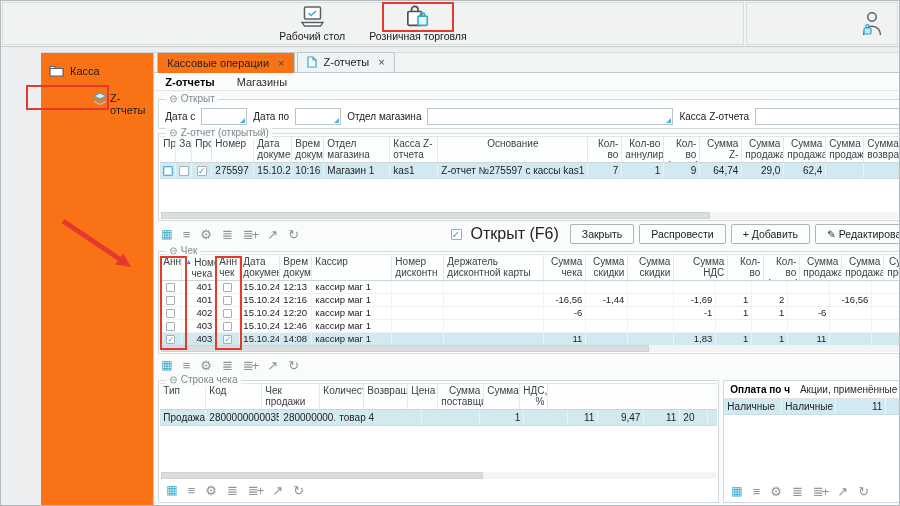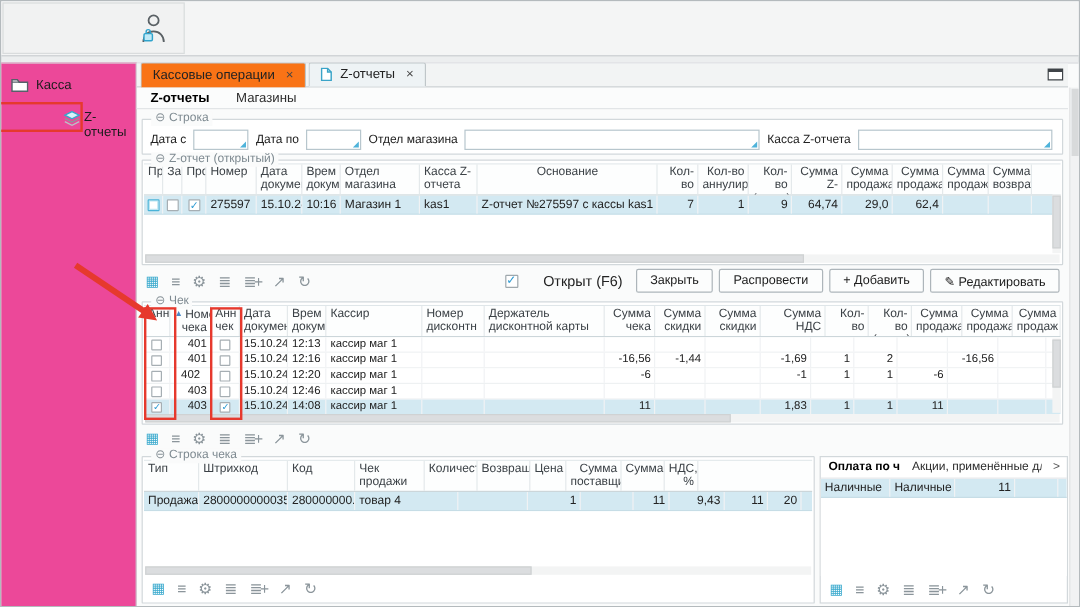--- a/index.html
+++ b/index.html
@@ -9,21 +9,21 @@
   
   .topbar{height:46px;background:#f4f5f5;display:flex;gap:2px;padding:1px;border-bottom:1px solid #c9cdd0;}
   .tb-panel{background:#f1f2f2;border:1px solid #d9dcdd;height:43px;}
   .tb-left{flex:1;display:flex;justify-content:center;align-items:flex-start;gap:4px;position:relative;}
   .tb-right{width:152px;display:flex;justify-content:flex-end;align-items:center;padding-right:14px;}
   .tb-btn{display:flex;flex-direction:column;align-items:center;justify-content:flex-start;padding:2px 10px 1px;height:41px;position:relative;}
   .tb-btn .lbl{font-size:10.5px;color:#1c1c1c;margin-top:1px;white-space:nowrap;}
 
   
   .content{display:flex;height:455px;margin-top:5px;}
-  .sidebar{width:129px;background:#ec4899;border-right:1px solid #c6cbce;border-top:1px solid #d7dadc;padding-top:9px;}
+  .sidebar{width:129px;background:#f97316;border-right:1px solid #c6cbce;border-top:1px solid #d7dadc;padding-top:9px;margin-left:40px;}
   .side-item{display:flex;align-items:center;gap:6px;padding:3px 8px;font-size:11px;color:#1c1c1c;}
   .side-sub{padding-left:51px;position:relative;margin-top:9px;}
   .side-sub .ico{position:absolute;left:52px;top:3px;}
   .side-sub .slabel{margin-left:18px;}
 
   .main{flex:1;display:flex;flex-direction:column;background:#fafbfb;position:relative;border-top:1px solid #d7dadc;padding-right:9px;}
 
   
   .tabbar{height:20px;display:flex;align-items:flex-end;background:#f2f4f4;border-bottom:1px solid #c3c9cc;padding-left:3px;}
   .tab{display:flex;align-items:center;gap:7px;font-size:11px;padding:2px 9px 3px;height:20px;border:1px solid #bfc6c9;border-bottom:none;background:#eef3f5;border-radius:2px 2px 0 0;margin-right:2px;}
@@ -76,21 +76,21 @@
   .vscroll .vthumb{position:absolute;left:0;width:100%;background:#dbdddf;border:1px solid #cfd2d3;}
 
   
   .tbrow{display:flex;align-items:center;padding:0 7px;height:26px;flex:none;}
   .tbrow.small{height:22px;}
   .tb-ic{font-size:13px;color:#8b959b;margin-right:10px;line-height:1;cursor:default;}
   .tb-ic:nth-child(1){color:#38a9cd;font-size:12px;}
   .tb-ic:nth-child(5){letter-spacing:-2px;}
   .actions{margin-left:auto;display:flex;align-items:center;gap:5px;}
   .chk{width:11px;height:11px;border:1px solid #9fa8ad;background:#fff;color:#2f9bd3;font-size:10px;line-height:9px;text-align:center;border-radius:1px;}
-  .chk-label{font-size:12px;margin-right:6px;margin-left:16px;}
+  .chk-label{font-size:16px;margin-right:6px;margin-left:4px;}
   .btn{height:20px;padding:0 11px;font-size:10.5px;background:#fcfdfd;border:1px solid #adb5ba;border-radius:2px;display:flex;align-items:center;color:#1c1c1c;white-space:nowrap;}
 
   
   .bottomrow{display:flex;flex:1;min-height:0;}
   .fs-line{flex:1;display:flex;flex-direction:column;margin:4px 2px 4px 4px;padding:2px 1px 1px 1px;}
   .paypanel{width:207px;border:1px solid #d2d8db;background:#fff;display:flex;flex-direction:column;margin:4px 0 4px 2px;}
   .pay-tabs{display:flex;align-items:center;height:18px;border-bottom:1px solid #e0e4e6;font-size:10px;gap:10px;padding:0 6px;flex:none;}
   .pay-tab{white-space:nowrap;overflow:hidden;color:#2c2c2c;}
   .pay-tab.active{font-weight:bold;color:#000;}
   .pay-chevron{margin-left:auto;color:#555;font-size:10px;}
@@ -104,20 +104,40 @@
   .annot-arrow{position:absolute;z-index:51;pointer-events:none;}
   .box-retail{top:-1px;left:50%;transform:translateX(-50%);width:72px;height:30px;}
   .box-zrep{left:-15px;top:-4px;width:83px;height:25px;}
   .box-ann1{left:1px;top:4px;width:27px;height:94px;}
   .box-ann2{left:56px;top:4px;width:27px;height:94px;}
 </style>
 </head>
 <body>
 
 <div class="topbar">
+  <div class="tb-panel tb-left">
+    <div class="tb-btn">
+      <svg width="27" height="24" viewBox="0 0 27 24">
+        <rect x="5.5" y="2" width="16" height="12" rx="1" fill="#fff" stroke="#5a6165" stroke-width="1.5"></rect>
+        <path d="M9.5 8l2.5 2.5 5-4.5" stroke="#3ab0d6" stroke-width="1.6" fill="none"></path>
+        <path d="M3 17.5h21l-2.5 3.5H5.5z" fill="#fff" stroke="#5a6165" stroke-width="1.3"></path>
+      </svg>
+      <span class="lbl">Рабочий стол</span>
+    </div>
+    <div class="tb-btn">
+      <svg width="28" height="24" viewBox="0 0 28 26">
+        <rect x="3" y="7" width="15" height="15" rx="1.5" fill="#fff" stroke="#4a5054" stroke-width="1.8"></rect>
+        <path d="M7 7V5a3.5 3.5 0 0 1 7 0v2" stroke="#4a5054" stroke-width="1.8" fill="none"></path>
+        <rect x="14" y="12" width="10" height="10" rx="1" fill="#eaf7fb" stroke="#35aacf" stroke-width="1.8"></rect>
+        <path d="M16.5 12v-1.3a2.3 2.3 0 0 1 4.6 0V12" stroke="#35aacf" stroke-width="1.8" fill="none"></path>
+      </svg>
+      <span class="lbl">Розничная торговля</span>
+      <div class="annot box-retail"></div>
+    </div>
+  </div>
   <div class="tb-panel tb-right">
     <svg width="24" height="27" viewBox="0 0 24 27">
       <circle cx="13" cy="7" r="4.2" fill="none" stroke="#5a6165" stroke-width="1.5"></circle>
       <path d="M4.5 25c0-5.2 3.6-8.8 8.5-8.8s8.5 3.6 8.5 8.8" fill="none" stroke="#5a6165" stroke-width="1.5"></path>
       <rect x="5" y="18" width="7" height="6" rx="1" fill="#bfe9f6" stroke="#2fa3cc" stroke-width="1.2"></rect>
       <path d="M6.8 18v-1.6a1.7 1.7 0 0 1 3.4 0V18" fill="none" stroke="#2fa3cc" stroke-width="1.2"></path>
     </svg>
   </div>
 </div>
 
@@ -163,21 +183,21 @@
     </div>
 
     <div class="subtabs">
       <span class="subtab active">Z-отчеты</span>
       <span class="subtab">Магазины</span>
     </div>
 
     <div class="fs fs-filters">
       <div class="fs-label">
         <span class="collapse">⊖</span>
-        <span>Строка</span>
+        <span>Открыт</span>
       </div>
       <div class="filters-row">
         <span class="flabel">Дата с</span>
         <div class="finput w-date"></div>
         <span class="flabel">Дата по</span>
         <div class="finput w-date"></div>
         <span class="flabel">Отдел магазина</span>
         <div class="finput w-dept"></div>
         <span class="flabel">Касса Z-отчета</span>
         <div class="finput w-cash"></div>
@@ -334,21 +354,21 @@
               <span class="td" style="width: 36px; text-align: right;">1</span>
               <span class="td" style="width: 36px; text-align: right;">2</span>
               <span class="td" style="width: 42px; text-align: right;"></span>
               <span class="td" style="width: 42px; text-align: right;">-16,56</span>
               <span class="td" style="width: 40px; text-align: right;"></span>
             </div>
             <div class="trow">
               <span class="td cbcell" style="width: 22px;">
                 <span class="cb"></span>
               </span>
-              <span class="td" style="width: 34px; text-align: center;">402</span>
+              <span class="td" style="width: 34px; text-align: right;">402</span>
               <span class="td cbcell" style="width: 24px;">
                 <span class="cb"></span>
               </span>
               <span class="td" style="width: 40px;">15.10.24</span>
               <span class="td" style="width: 32px;">12:20</span>
               <span class="td" style="width: 80px;">кассир маг 1</span>
               <span class="td" style="width: 52px;"></span>
               <span class="td" style="width: 100px;"></span>
               <span class="td" style="width: 42px; text-align: right;">-6</span>
               <span class="td" style="width: 42px; text-align: right;"></span>
@@ -433,43 +453,42 @@
     <div class="bottomrow">
 
       <div class="fs fs-line">
         <div class="fs-label">
           <span class="collapse">⊖</span>
           <span>Строка чека</span>
         </div>
         <div class="tbl">
             <div class="thead">
               <span class="th" style="width: 46px;">Тип</span>
-              <span class="th" style="width: 74px;">Штрихкод</span>
               <span class="th" style="width: 56px;">Код</span>
               <span class="th" style="width: 58px;">Чек продажи</span>
               <span class="th" style="width: 44px; text-align: right;">Количество</span>
               <span class="th" style="width: 44px; text-align: right;">Возвращен</span>
               <span class="th" style="width: 30px; text-align: right;">Цена</span>
               <span class="th" style="width: 46px; text-align: right;">Сумма поставщик</span>
               <span class="th" style="width: 36px; text-align: right;">Сумма</span>
               <span class="th" style="width: 28px; text-align: right;">НДС, %</span>
             </div>
             <div class="tbody">
               <div class="trow sel">
                 <span class="td" style="width: 46px;">Продажа</span>
                 <span class="td" style="width: 74px;">2800000000035</span>
                 <span class="td" style="width: 56px;">280000000...</span>
                 <span class="td" style="width: 86px;">товар 4</span>
                 <span class="td" style="width: 58px;"></span>
                 <span class="td" style="width: 44px; text-align: right;">1</span>
                 <span class="td" style="width: 44px; text-align: right;"></span>
                 <span class="td" style="width: 30px; text-align: right;">11</span>
-                <span class="td" style="width: 46px; text-align: right;">9,43</span>
+                <span class="td" style="width: 46px; text-align: right;">9,47</span>
                 <span class="td" style="width: 36px; text-align: right;">11</span>
-                <span class="td" style="width: 28px; text-align: right;">20</span>
+                <span class="td" style="width: 28px; text-align: left;">20</span>
               </div>
             </div>
           </div>
         <div class="hscroll">
             <div class="thumb" style="width:58%;"></div>
           </div>
         <div class="tbrow small" style="padding-left:6px;">
           <span style="display:flex;align-items:center;">
               <span class="tb-ic">▦</span>
               <span class="tb-ic">≡</span>

